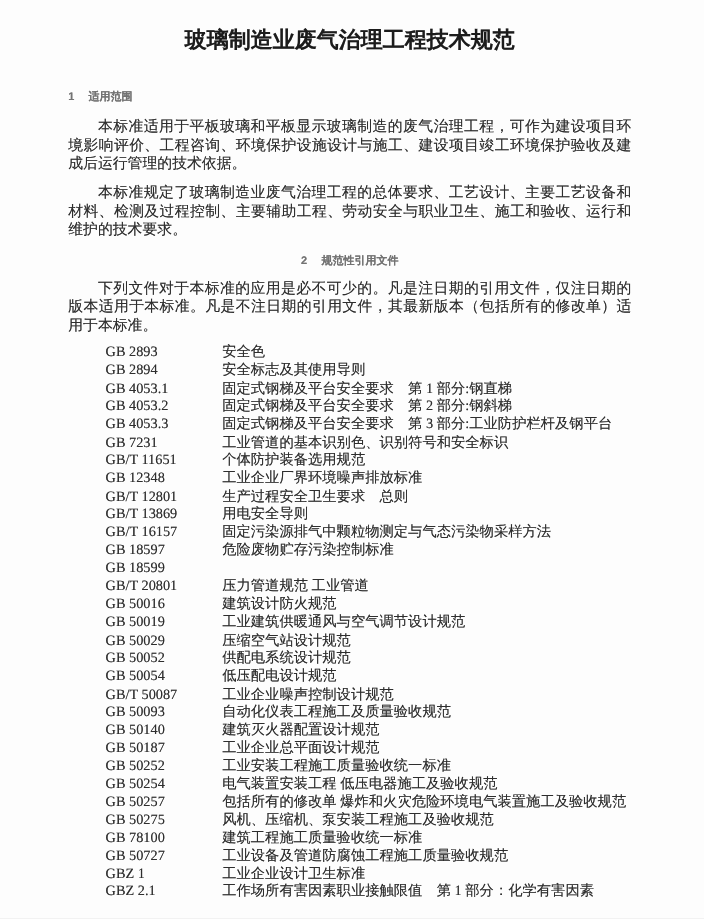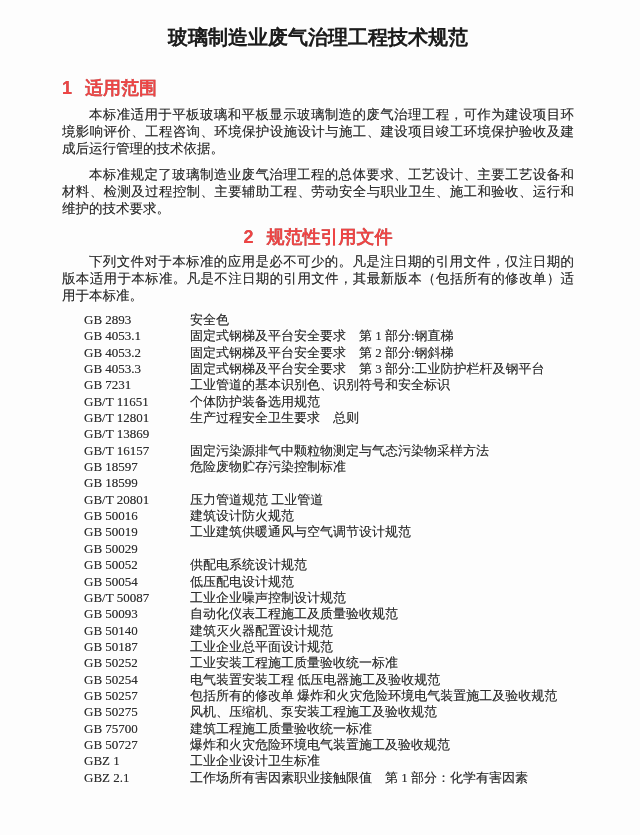--- a/index.html
+++ b/index.html
@@ -21,38 +21,38 @@
     text-align: center;
     font-family: "Liberation Sans", "DejaVu Sans", sans-serif;
     font-size: 20px;
     font-weight: 700;
     line-height: 26px;
     color: #1c1c1c;
   }
   .section-heading {
     font-family: "Liberation Sans", "DejaVu Sans", sans-serif;
     font-weight: 700;
-    font-size: 18px;
+    font-size: 10px;
     line-height: 17px;
-    color: #ef4444;
+    color: #737373;
   }
   .section-heading.first { margin-top: 30px; }
   .section-heading.second { margin-top: 12px; text-align: center; }
   .sec-num { display: inline-block; margin-right: 13px; }
   .para {
     margin: 9px 0 0 0;
     font-size: 13.5px;
     line-height: 17px;
     text-align: justify;
     text-indent: 2em;
   }
   .para.tight { margin-top: 7px; }
   .ref-list {
     margin-top: 8px;
-    margin-left: 22px;
+    margin-left: 34px;
     font-size: 13px;
   }
   .ref-row {
     display: flex;
     line-height: 16.35px;
     white-space: nowrap;
   }
   .ref-code { width: 106px; flex: none; }
   .ref-title { flex: 1; overflow: hidden; }
 </style>
@@ -76,20 +76,24 @@
   </div>
 
   <p class="para tight">下列文件对于本标准的应用是必不可少的。凡是注日期的引用文件，仅注日期的版本适用于本标准。凡是不注日期的引用文件，其最新版本（包括所有的修改单）适用于本标准。</p>
 
   <div class="ref-list" id="ref-list">
   <div class="ref-row">
     <span class="ref-code">GB 2893</span>
     <span class="ref-title">安全色</span>
   </div>
 
+  <div class="ref-row">
+    <span class="ref-code">GB 2894</span>
+    <span class="ref-title">安全标志及其使用导则</span>
+  </div>
 
   <div class="ref-row">
     <span class="ref-code">GB 4053.1</span>
     <span class="ref-title">固定式钢梯及平台安全要求　第 1 部分:钢直梯</span>
   </div>
 
   <div class="ref-row">
     <span class="ref-code">GB 4053.2</span>
     <span class="ref-title">固定式钢梯及平台安全要求　第 2 部分:钢斜梯</span>
   </div>
@@ -102,28 +106,33 @@
   <div class="ref-row">
     <span class="ref-code">GB 7231</span>
     <span class="ref-title">工业管道的基本识别色、识别符号和安全标识</span>
   </div>
 
   <div class="ref-row">
     <span class="ref-code">GB/T 11651</span>
     <span class="ref-title">个体防护装备选用规范</span>
   </div>
 
+  <div class="ref-row">
+    <span class="ref-code">GB 12348</span>
+    <span class="ref-title">工业企业厂界环境噪声排放标准</span>
+  </div>
 
   <div class="ref-row">
     <span class="ref-code">GB/T 12801</span>
     <span class="ref-title">生产过程安全卫生要求　总则</span>
   </div>
 
   <div class="ref-row">
     <span class="ref-code">GB/T 13869</span>
+    <span class="ref-title">用电安全导则</span>
   </div>
 
   <div class="ref-row">
     <span class="ref-code">GB/T 16157</span>
     <span class="ref-title">固定污染源排气中颗粒物测定与气态污染物采样方法</span>
   </div>
 
   <div class="ref-row">
     <span class="ref-code">GB 18597</span>
     <span class="ref-title">危险废物贮存污染控制标准</span>
@@ -143,20 +152,21 @@
     <span class="ref-title">建筑设计防火规范</span>
   </div>
 
   <div class="ref-row">
     <span class="ref-code">GB 50019</span>
     <span class="ref-title">工业建筑供暖通风与空气调节设计规范</span>
   </div>
 
   <div class="ref-row">
     <span class="ref-code">GB 50029</span>
+    <span class="ref-title">压缩空气站设计规范</span>
   </div>
 
   <div class="ref-row">
     <span class="ref-code">GB 50052</span>
     <span class="ref-title">供配电系统设计规范</span>
   </div>
 
   <div class="ref-row">
     <span class="ref-code">GB 50054</span>
     <span class="ref-title">低压配电设计规范</span>
@@ -197,27 +207,27 @@
     <span class="ref-code">GB 50257</span>
     <span class="ref-title">包括所有的修改单 爆炸和火灾危险环境电气装置施工及验收规范</span>
   </div>
 
   <div class="ref-row">
     <span class="ref-code">GB 50275</span>
     <span class="ref-title">风机、压缩机、泵安装工程施工及验收规范</span>
   </div>
 
   <div class="ref-row">
-    <span class="ref-code">GB 75700</span>
+    <span class="ref-code">GB 78100</span>
     <span class="ref-title">建筑工程施工质量验收统一标准</span>
   </div>
 
   <div class="ref-row">
     <span class="ref-code">GB 50727</span>
-    <span class="ref-title">爆炸和火灾危险环境电气装置施工及验收规范</span>
+    <span class="ref-title">工业设备及管道防腐蚀工程施工质量验收规范</span>
   </div>
 
   <div class="ref-row">
     <span class="ref-code">GBZ 1</span>
     <span class="ref-title">工业企业设计卫生标准</span>
   </div>
 
   <div class="ref-row">
     <span class="ref-code">GBZ 2.1</span>
     <span class="ref-title">工作场所有害因素职业接触限值　第 1 部分：化学有害因素</span>

